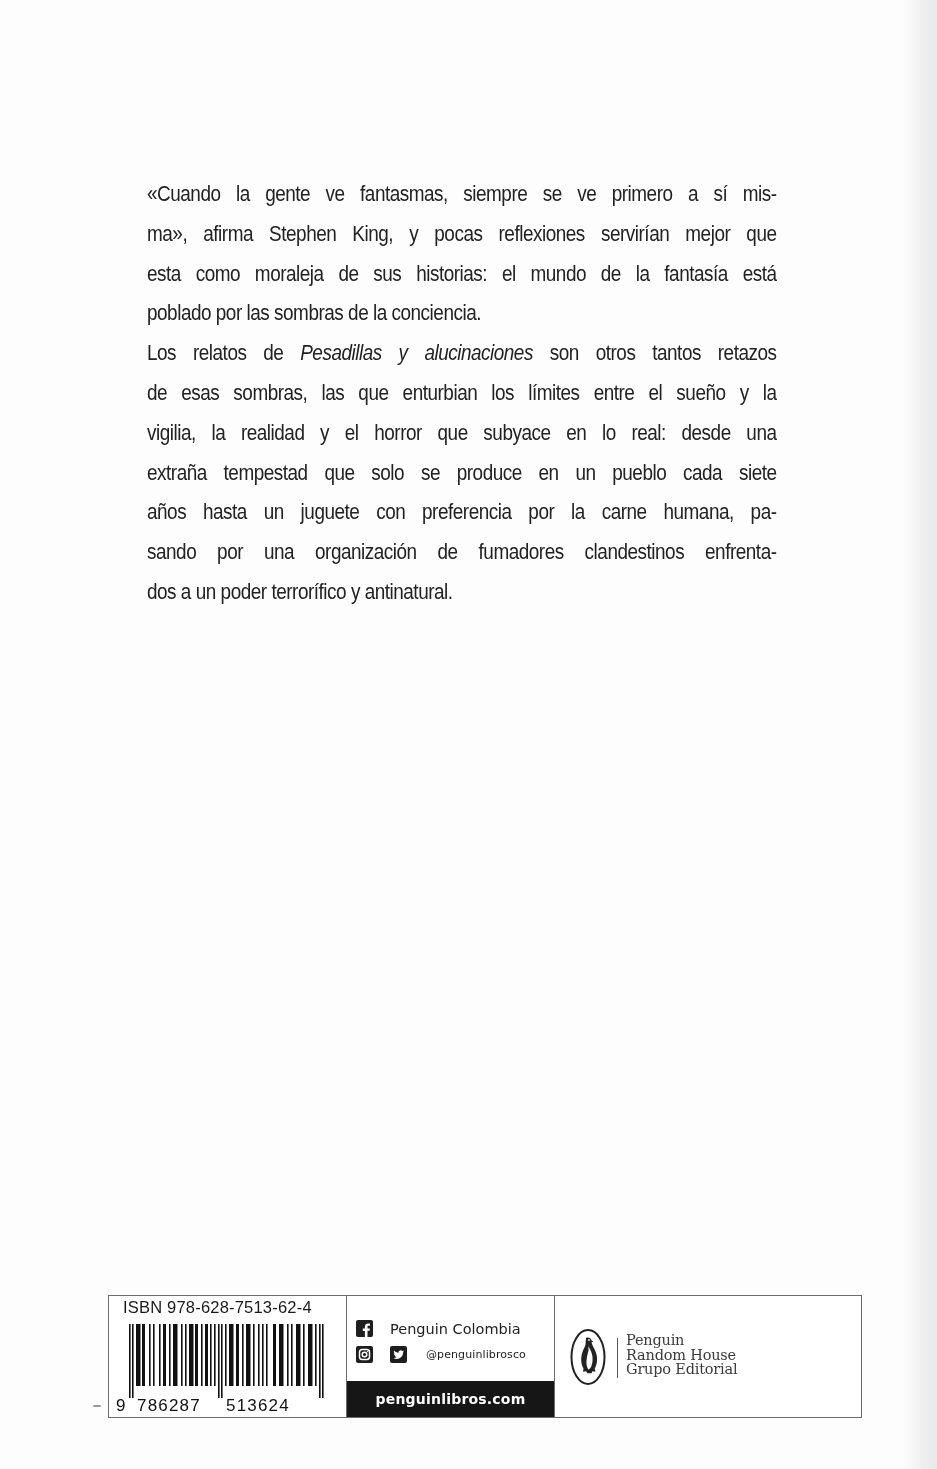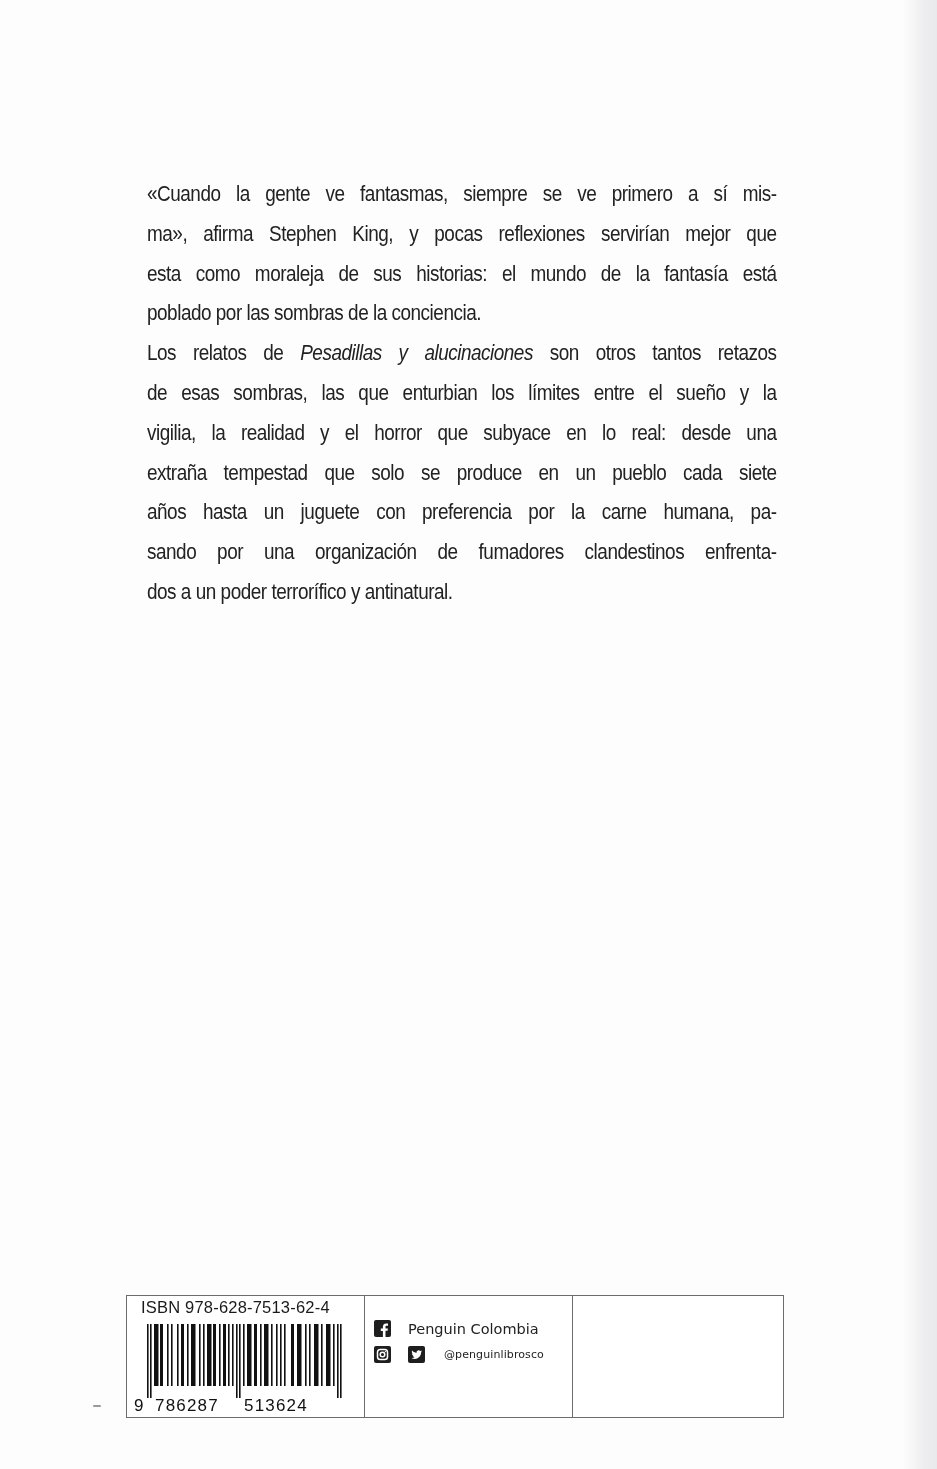--- a/index.html
+++ b/index.html
@@ -50,23 +50,23 @@
     }
     .blurb .line.last {
       text-align-last: left;
     }
     .blurb em {
       font-style: italic;
     }
 
     .info-box {
       position: absolute;
-      left: 126px;
+      left: 108px;
       top: 1295px;
-      width: 658px;
+      width: 754px;
       height: 123px;
       border: 1.5px solid #6c6c6c;
       box-sizing: border-box;
       background: #fff;
       display: flex;
     }
     .barcode-cell {
       width: 238px;
       height: 100%;
       border-right: 1.5px solid #6c6c6c;
@@ -269,17 +269,32 @@
             <circle cx="11.4" cy="5.6" r="0.7" fill="#fff"></circle>
           </svg>
       </span>
       <span class="sq-icon">
         <svg width="17" height="17" viewBox="0 0 17 17">
             <path d="M14 5.2c-.4.2-.8.3-1.3.4.5-.3.8-.7 1-1.2-.4.3-.9.4-1.4.5-.4-.4-1-.7-1.6-.7-1.2 0-2.2 1-2.2 2.2 0 .2 0 .3.1.5-1.8-.1-3.4-1-4.5-2.3-.2.3-.3.7-.3 1.1 0 .8.4 1.4 1 1.8-.4 0-.7-.1-1-.3 0 1.1.8 2 1.8 2.2-.2.1-.4.1-.6.1h-.4c.3.9 1.1 1.5 2.1 1.5-.8.6-1.7.9-2.8.9H3.4c1 .6 2.1 1 3.4 1 4.1 0 6.3-3.4 6.3-6.3v-.3c.4-.3.7-.7.9-1.1z" fill="#fff"></path>
           </svg>
       </span>
       <span class="handle">@penguinlibrosco</span>
     </div>
+    <div class="web-band">penguinlibros.com</div>
   </div>
 
+  <div class="prh-cell">
+    <svg class="penguin-logo" viewBox="0 0 36 58" xmlns="http://www.w3.org/2000/svg">
+      <ellipse cx="18" cy="29" rx="16.5" ry="27" fill="none" stroke="#222" stroke-width="2"></ellipse>
+      <path d="M16 10c2.5-1 5 0 5.5 2.5l2 1-2 .8c.5 2 1.5 4 3 7 2 4 3 8 2.5 12-.3 2.5-1 5-2.3 7.5l.8 3-3-.5-1 2h-4l-1.5-2-3 .5.5-3c-1.8-3-2.5-7-2.3-10.5.3-5 2.3-9 4-12.5.5-1.5.5-3.5.8-7.8z" fill="#222"></path>
+      <path d="M18.5 18c1.3 3 3 5.5 3.7 9 .7 3.5.5 7.5-.7 11-.8 1.8-1.8 3-3 3.5-1-1-1.8-3-2-5.5-.3-4.5.8-9 2-13.5z" fill="#fdfdfd"></path>
+      <circle cx="19" cy="12" r="0.9" fill="#fdfdfd"></circle>
+    </svg>
+    <div class="prh-divider"></div>
+    <div class="prh-text">
+      <div>Penguin</div>
+      <div>Random House</div>
+      <div>Grupo Editorial</div>
+    </div>
+  </div>
 </div>
 
 <div class="stray-mark" style="left:93px; top:1405px; width:8px; height:2px;"></div>
 
 </body></html>

